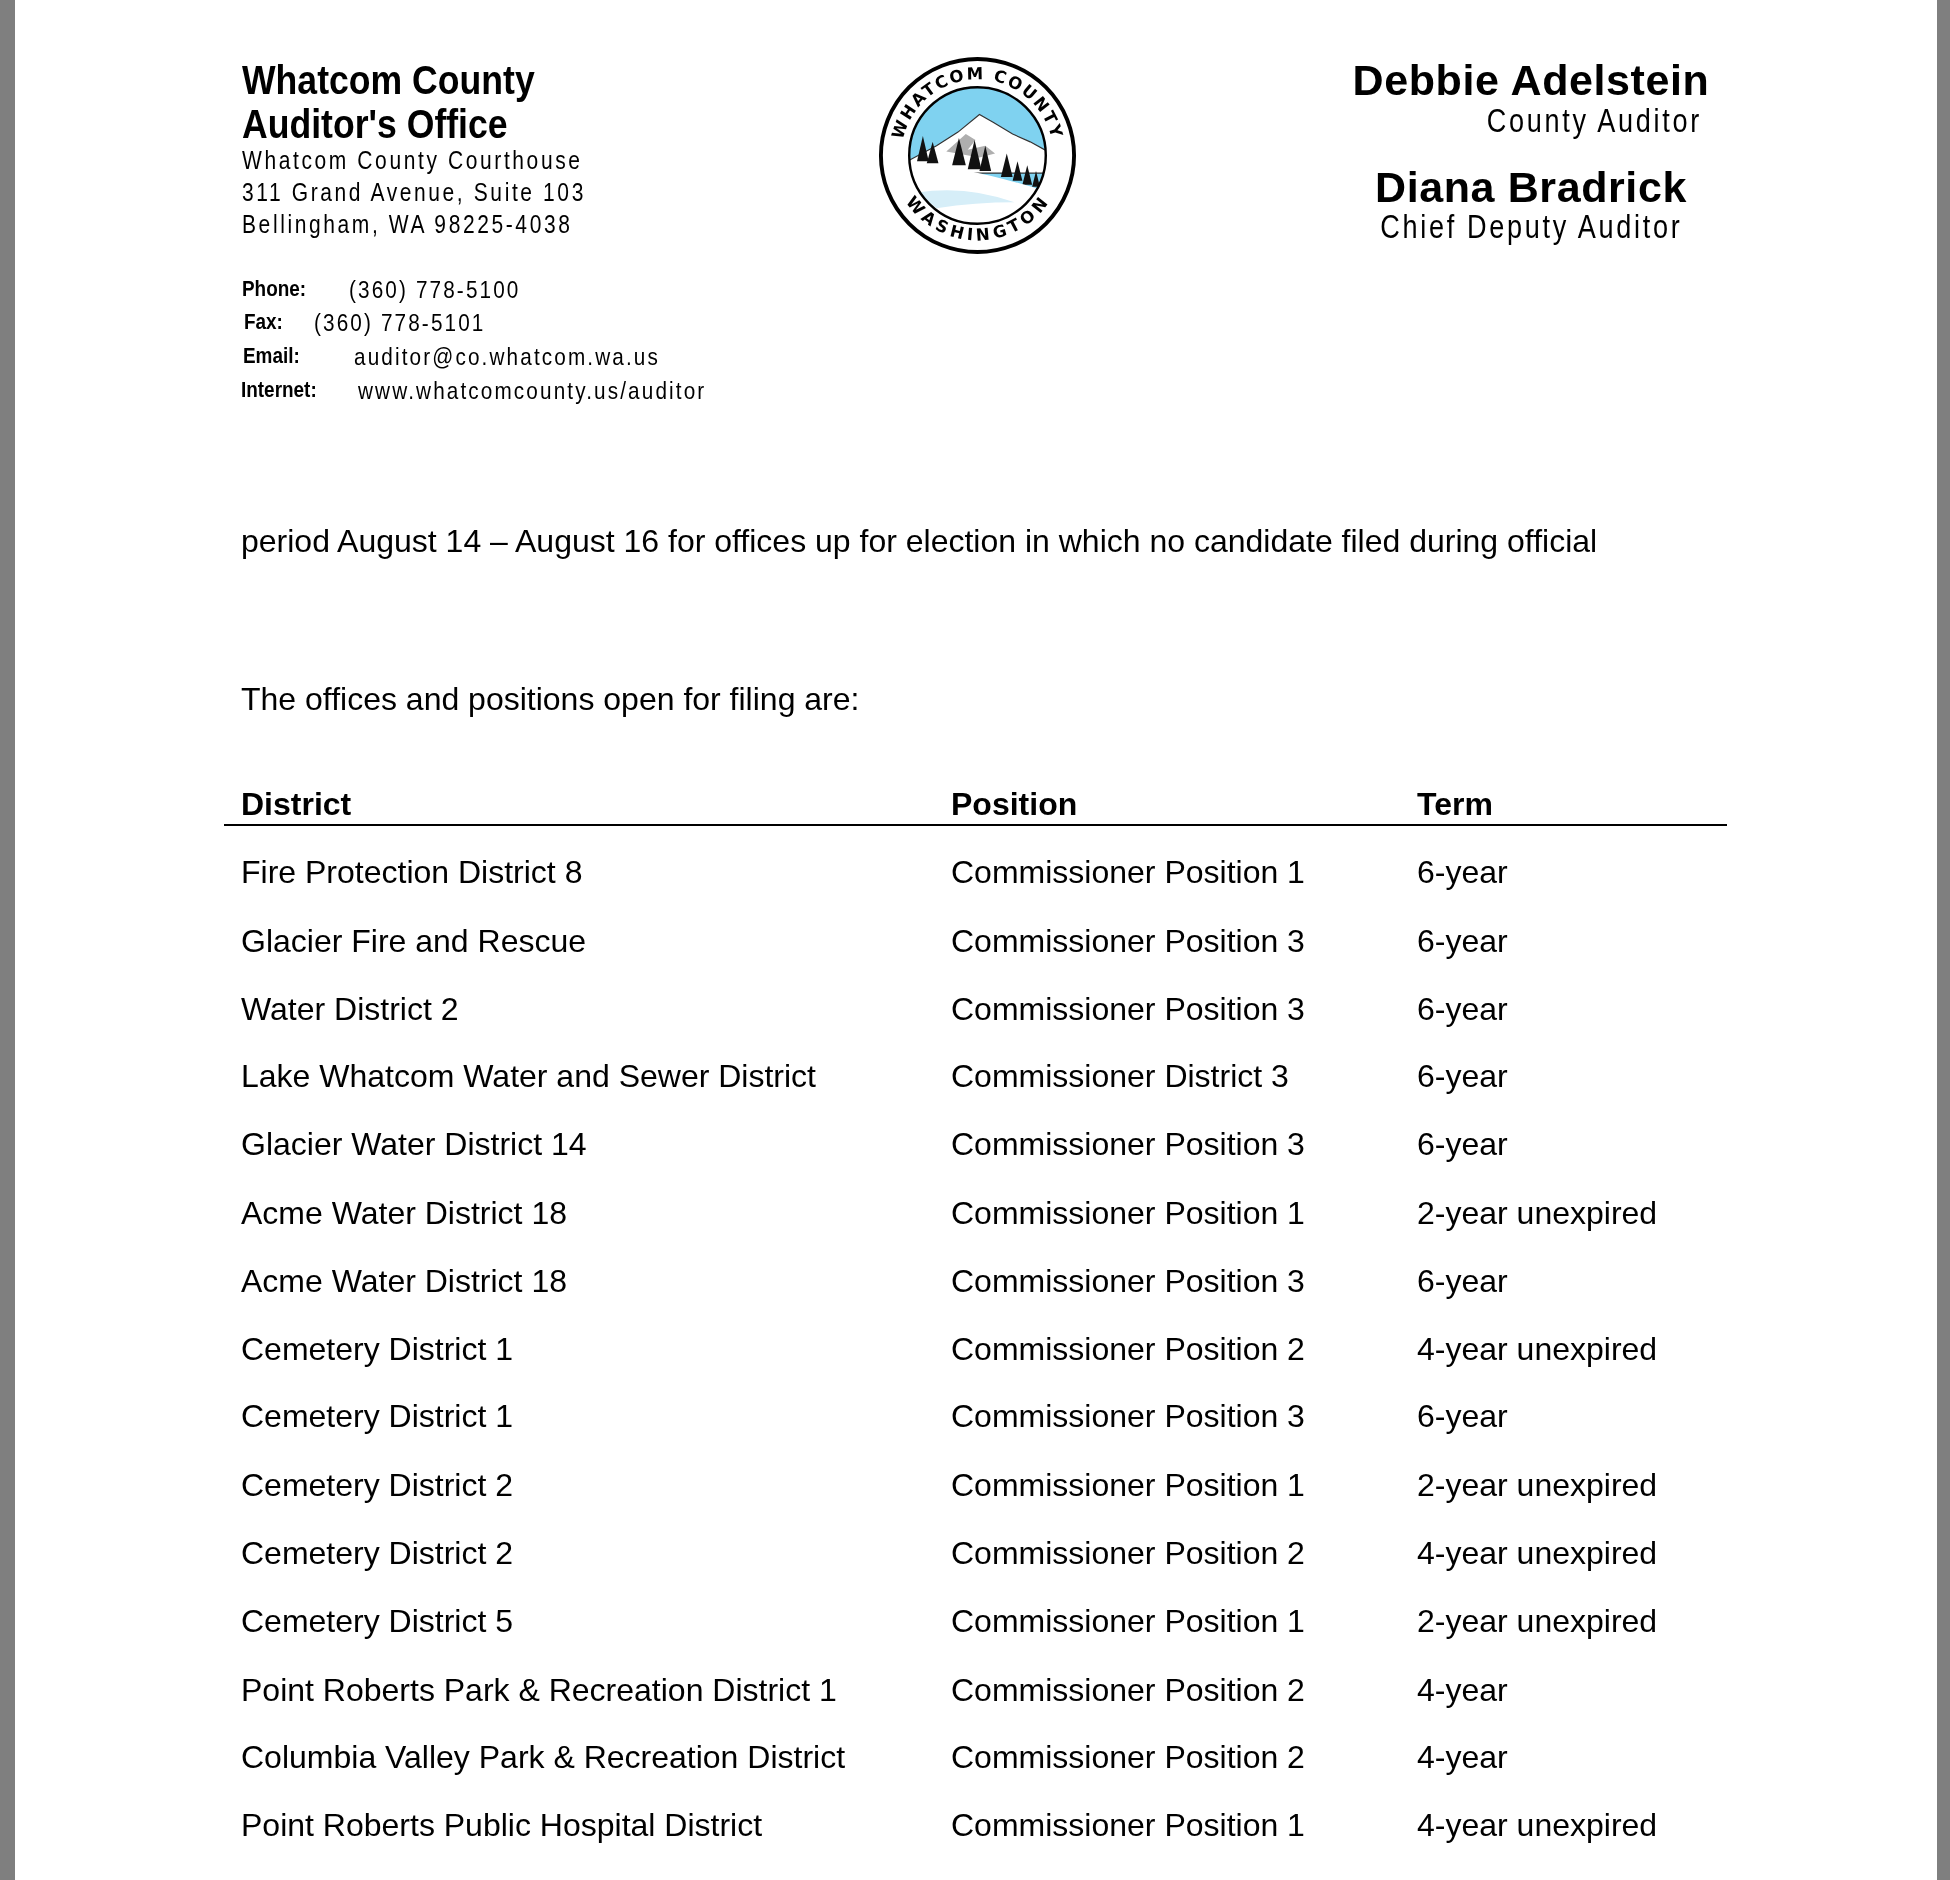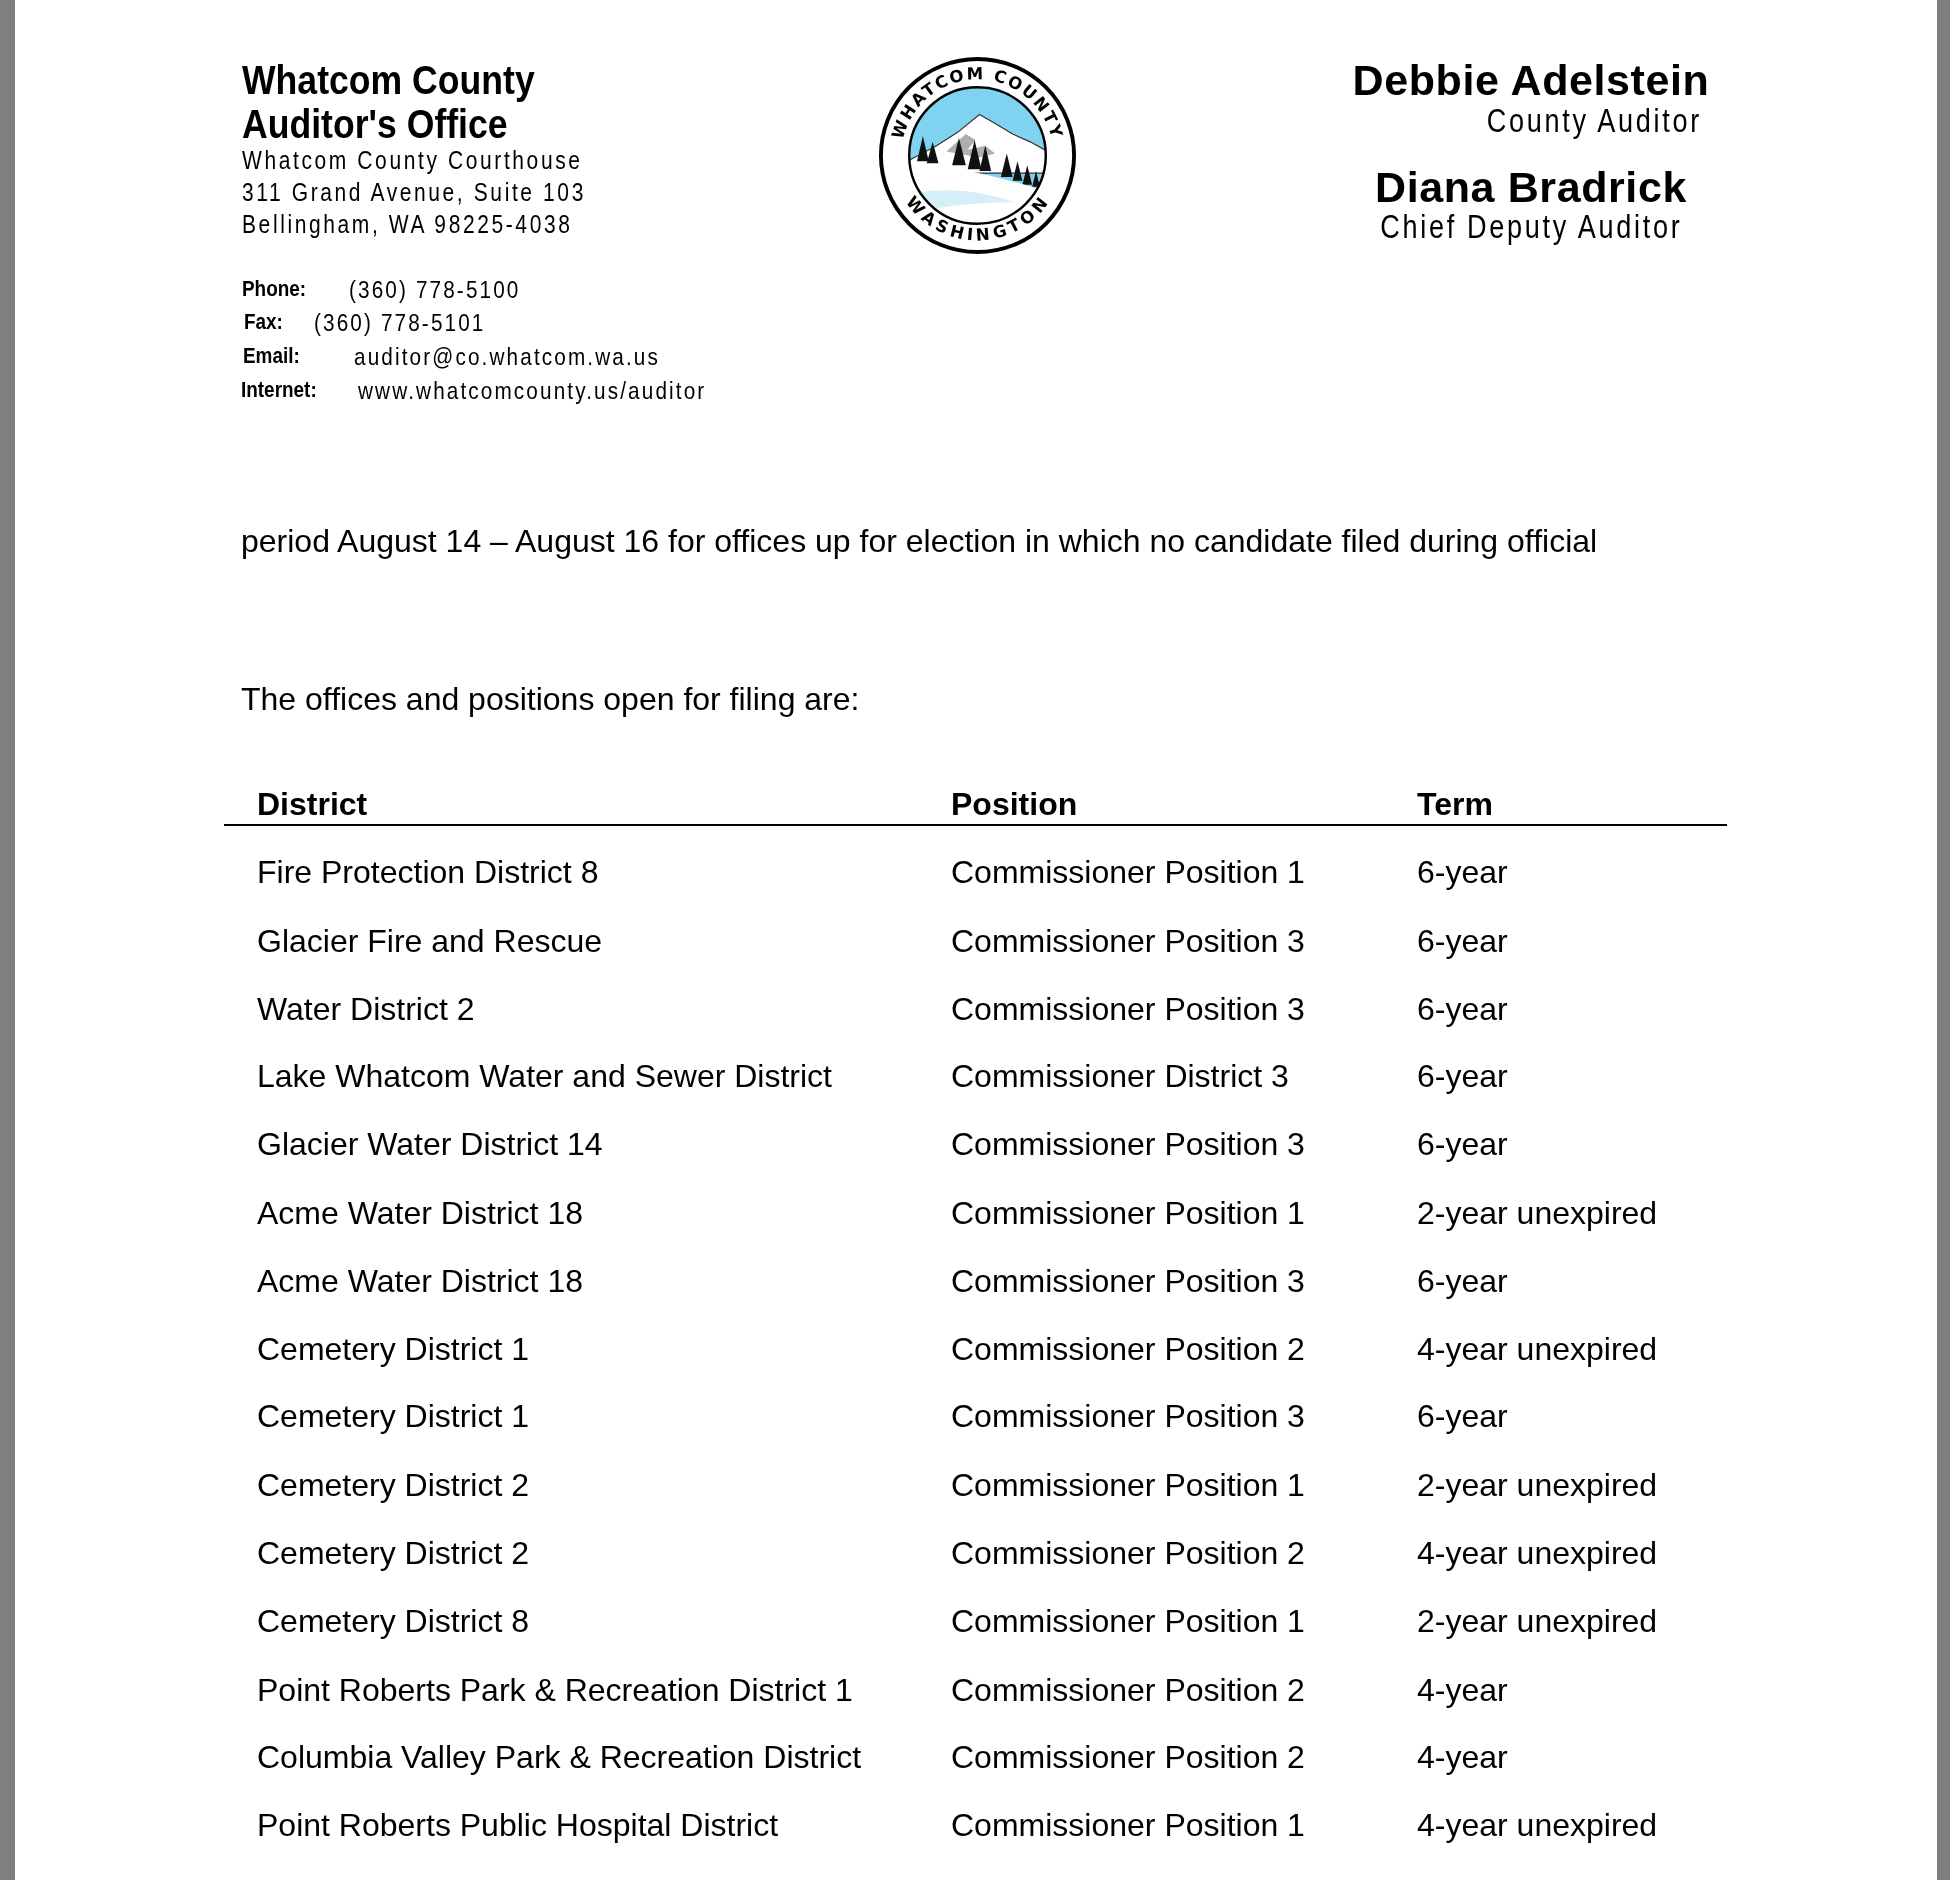--- a/index.html
+++ b/index.html
@@ -34,21 +34,21 @@
   
   .logo { position:absolute; left:878px; top:56px; width:199px; height:199px; }
 
   
   .para { position:absolute; left:241px; font-size:32px; line-height:40px; white-space:nowrap; }
 
   
   .th { position:absolute; font-size:32px; font-weight:bold; line-height:32px; white-space:nowrap; }
   .header-rule { position:absolute; left:224px; top:824px; width:1503px; height:2px; background:#000; }
   .td { position:absolute; font-size:32px; line-height:32px; white-space:nowrap; }
-  .col-district { left:241px;margin-left:16px; }
+  .col-district { left:241px; }
   .col-position { left:951px; }
   .col-term { left:1417px; }
 </style>
 </head>
 <body>
 
 <div class="border-left"></div>
 <div class="border-right"></div>
 
 <div>
@@ -202,21 +202,21 @@
         <div class="td col-district" style="top: 1469px;">Cemetery District 2</div>
         <div class="td col-position" style="top: 1469px;">Commissioner Position 1</div>
         <div class="td col-term" style="top: 1469px;">2-year unexpired</div>
       </div>
       <div>
         <div class="td col-district" style="top: 1537px;">Cemetery District 2</div>
         <div class="td col-position" style="top: 1537px;">Commissioner Position 2</div>
         <div class="td col-term" style="top: 1537px;">4-year unexpired</div>
       </div>
       <div>
-        <div class="td col-district" style="top: 1605px;">Cemetery District 8</div>
+        <div class="td col-district" style="top: 1605px;">Cemetery District 5</div>
         <div class="td col-position" style="top: 1605px;">Commissioner Position 1</div>
         <div class="td col-term" style="top: 1605px;">2-year unexpired</div>
       </div>
       <div>
         <div class="td col-district" style="top: 1674px;">Point Roberts Park &amp; Recreation District 1</div>
         <div class="td col-position" style="top: 1674px;">Commissioner Position 2</div>
         <div class="td col-term" style="top: 1674px;">4-year</div>
       </div>
       <div>
         <div class="td col-district" style="top: 1741px;">Columbia Valley Park &amp; Recreation District</div>

